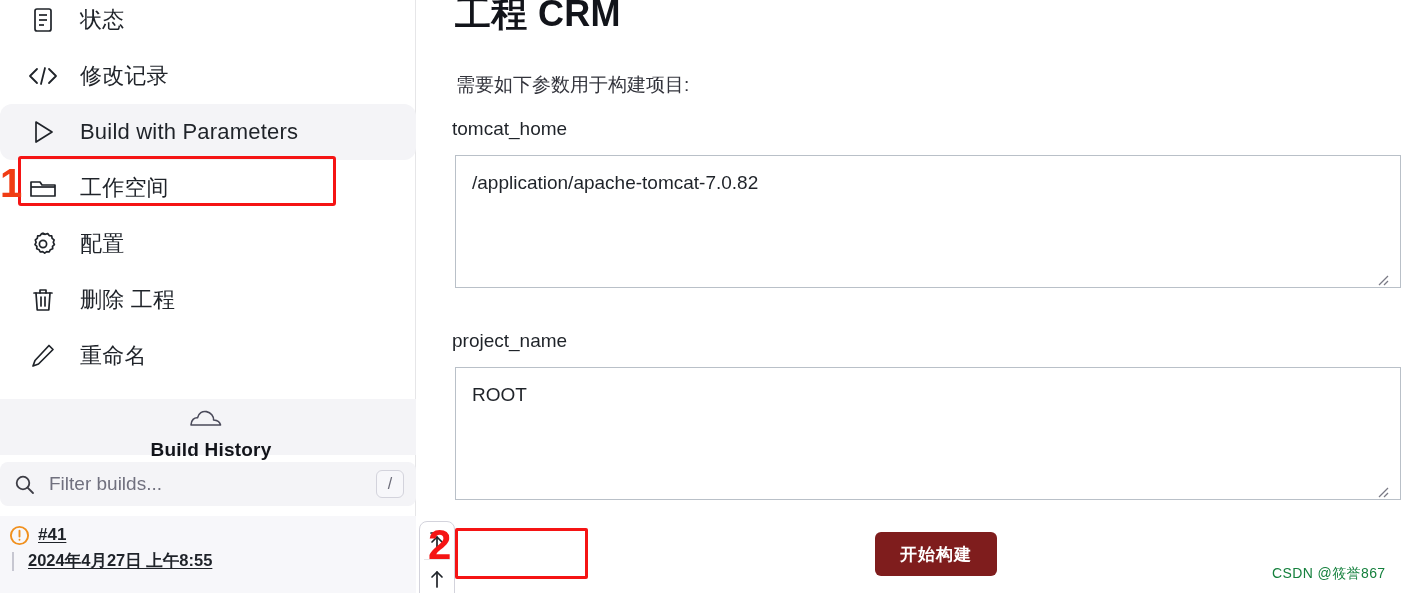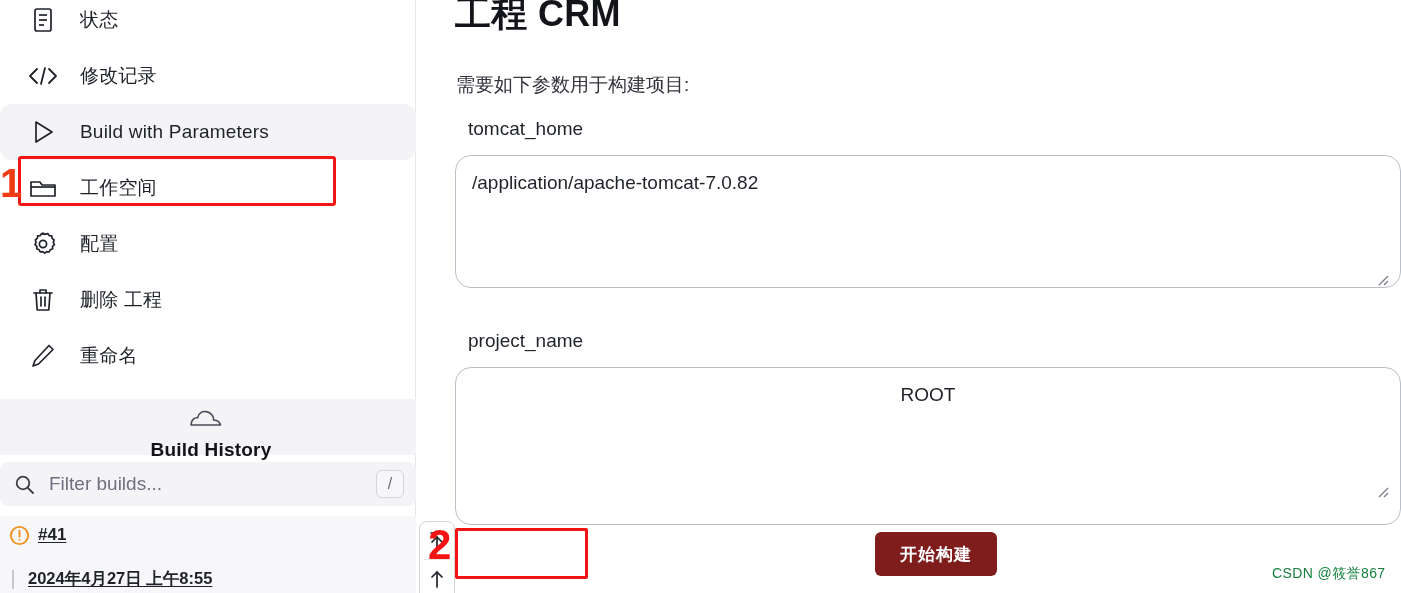--- a/index.html
+++ b/index.html
@@ -45,21 +45,21 @@
     width: 34px;
     height: 34px;
     flex: 0 0 34px;
     display: flex;
     align-items: center;
     justify-content: center;
     color: #1f2329;
   }
   .nav-item .lbl {
     margin-left: 20px;
-    font-size: 19px;
+    font-size: 22px;
     color: #1f2329;
     white-space: nowrap;
     letter-spacing: .2px;
   }
   .nav-item.active {
     background: #f4f4f7;
   }
 
   
   .annot-box-1 {
@@ -162,21 +162,21 @@
   .bh-row-top { display: flex; align-items: center; }
   .warn-ico { width: 22px; height: 22px; flex: 0 0 22px; display:flex; align-items:center; justify-content:center;}
   .bh-num {
     margin-left: 8px;
     font-size: 17px;
     font-weight: 700;
     color: #1f2329;
     text-decoration: underline;
     text-underline-offset: 2px;
   }
-  .bh-row-bot { display: flex; align-items: center; margin-top: 22px; padding-left: 4px;}
+  .bh-row-bot { display: flex; align-items: center; margin-top: 4px; padding-left: 4px;}
   .bh-bar { width: 2px; height: 19px; background: #c7c7d1; flex: 0 0 2px; }
   .bh-date {
     margin-left: 14px;
     font-size: 16.5px;
     font-weight: 700;
     color: #1f2329;
     text-decoration: underline;
     text-underline-offset: 2px;
     white-space: nowrap;
   }
@@ -199,45 +199,45 @@
   }
   .intro {
     position: absolute;
     left: 40px;
     top: 72px;
     font-size: 19px;
     color: #33343c;
   }
   .param-label {
     position: absolute;
-    left: 52px;
+    left: 36px;
     font-size: 19px;
     color: #1f2329;
   }
   .param-label.p1 { top: 118px; }
   .param-label.p2 { top: 330px; text-align: center; }
 
   .ta {
     position: absolute;
     left: 39px;
     width: 946px;
     background: #ffffff;
     border: 1px solid #b9c0c8;
-    border-radius: 16px;
+    border-radius: 0;
     font-size: 19px;
     color: #1f2329;
     padding: 14px 16px;
     font-family: "Liberation Sans", "DejaVu Sans", sans-serif;
     resize: none;
     outline: none;
     overflow: hidden;
     line-height: 1.35;
   }
   .ta.t1 { top: 155px; height: 133px; }
-  .ta.t2 { top: 367px; height: 158px; text-align: center; }
+  .ta.t2 { top: 367px; height: 133px; }
   .grip {
     position: absolute;
     width: 14px; height: 14px;
     pointer-events: none;
     color: #7a7a85;
   }
   .grip.g1 { left: 1375px; top: 272px; }
   .grip.g2 { left: 1375px; top: 484px; }
 
   

